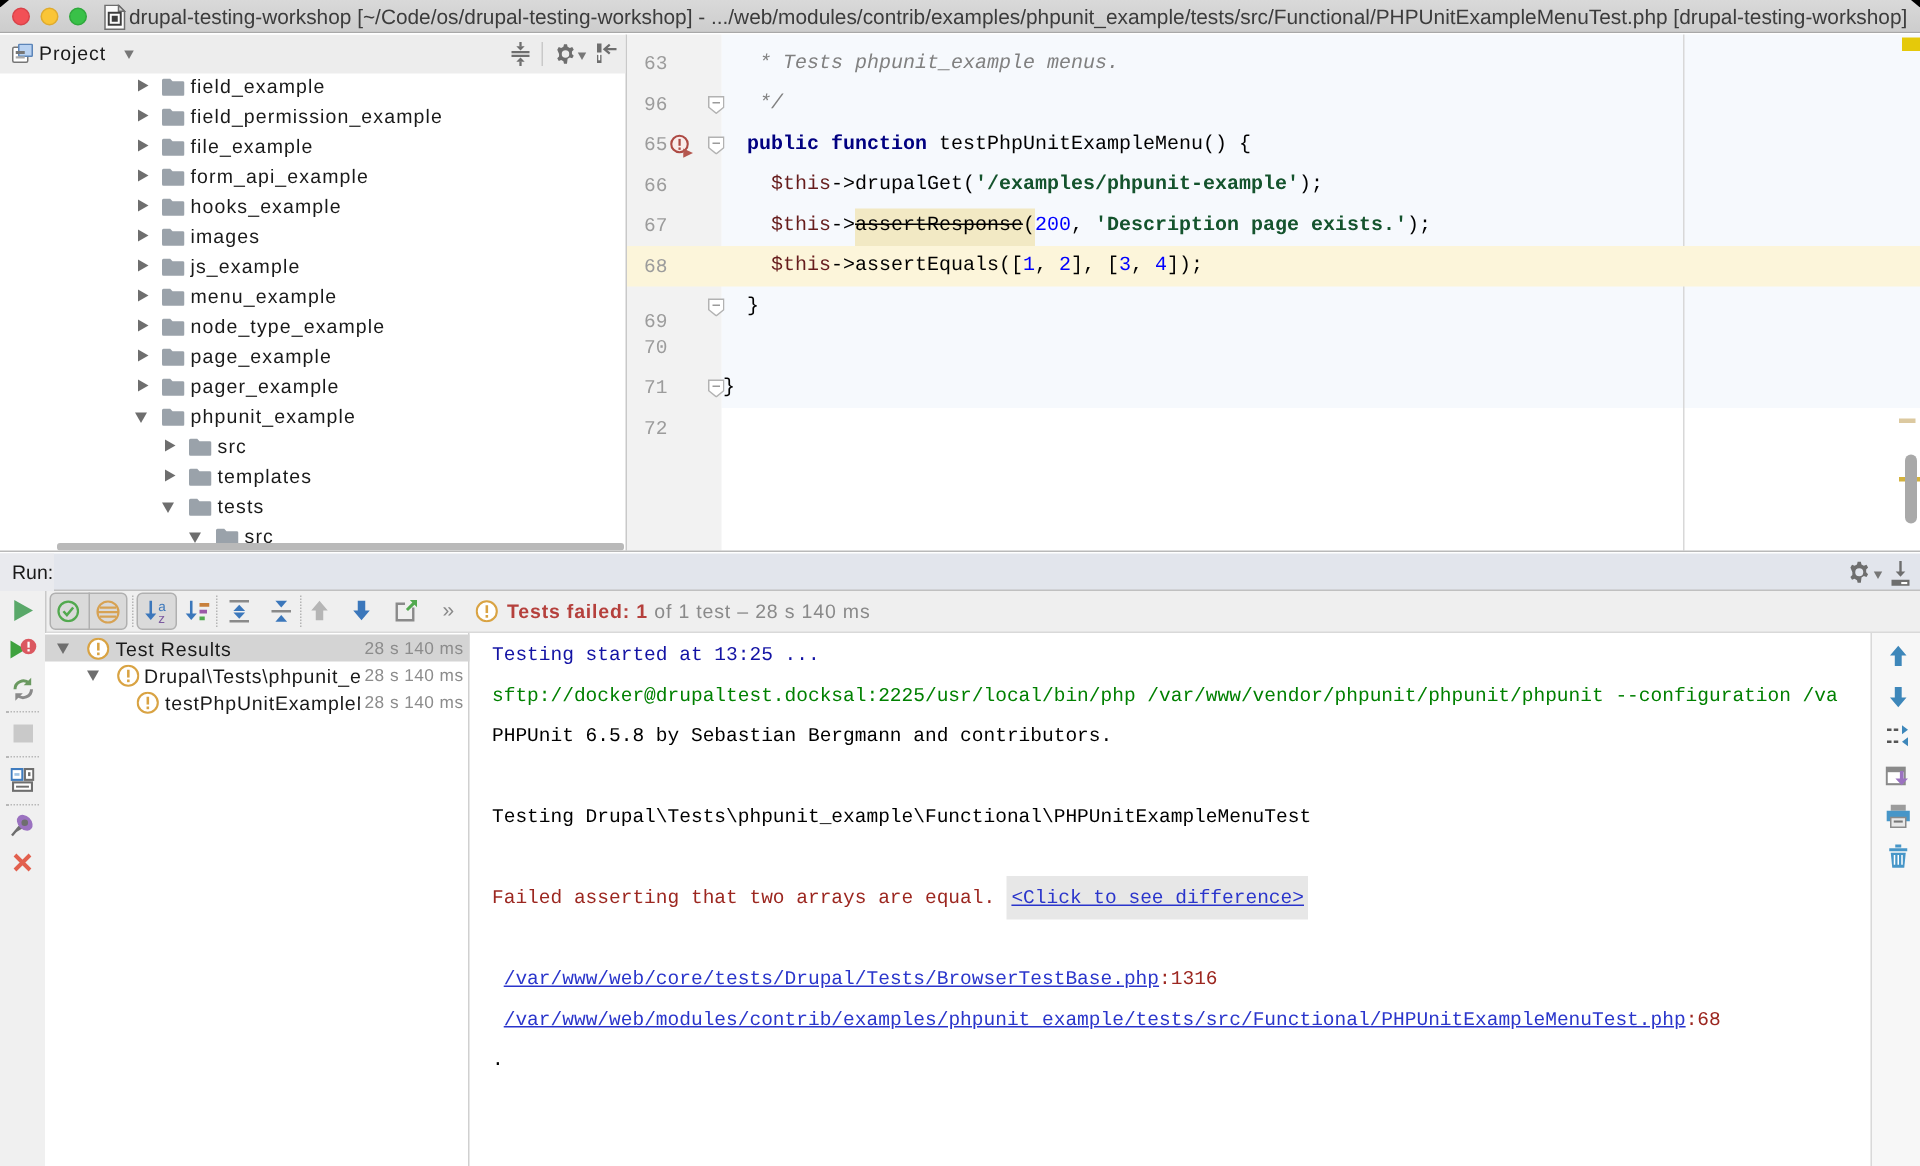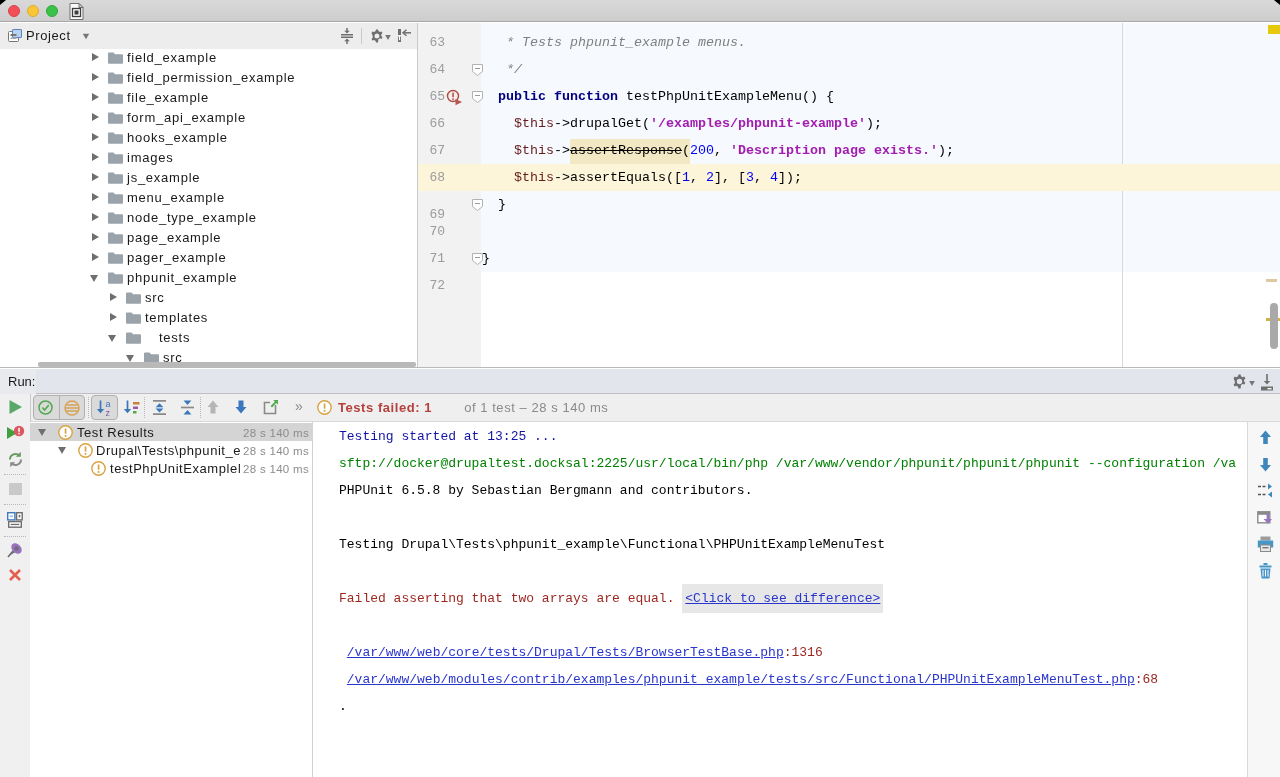--- a/index.html
+++ b/index.html
@@ -22,37 +22,37 @@
   
   #editor { position:absolute; left:418px; top:23px; width:862px; height:344px; background:#fff;text-decoration:underline; }
   #gutter { position:absolute; left:0; top:0; width:63px; height:344px; background:#f2f2f2; }
   #codebg  { position:absolute; left:63px; top:0; width:799px; height:249px; background:#f6f9fd; }
   #margin-guide { position:absolute; left:704px; top:0; width:1px; height:344px; background:#d8d8d8; }
   #curline { position:absolute; left:0; top:141px; width:862px; height:27px; background:#fcf5da; }
   #deprbox { position:absolute; left:152px; top:116px; width:120px; height:25px; background:#f2e9c4; }
   .lnum { position:absolute; width:27px; text-align:right; font-family:"Liberation Mono",monospace; font-size:13px; color:#9c9c9c; left:0;}
   pre.code { font-family:"Liberation Mono",monospace; font-size:13.33px; line-height:27px; position:absolute; left:64px; top:5.5px; }
   .kw { color:#000080; font-weight:bold; }
-  .str { color:#a21caf; font-weight:bold; }
+  .str { color:#14532d; font-weight:bold; }
   .num { color:#0000ff; }
   .cmt { color:#808080; font-style:italic; }
   .thisv { color:#661c1c; }
   .strike { text-decoration:line-through; }
   
   #runpanel { position:absolute; left:0; top:367px; width:1280px; height:410px; border-top:1px solid #b9b9b9; }
   #tabbar { position:absolute; left:0; top:1px; width:1280px; height:25px; background:#e2e5ec; border-bottom:1px solid #c0c0c0;}
   #runlbl { position:absolute; left:8px; top:5px; font-size:13px; color:#1a1a1a; }
   #tabbar .runbg { position:absolute; left:0; top:0; width:36px; height:25px; background:#e9eaee; }
   #runtab { position:absolute; left:36px; top:0; width:356px; height:25px; background:#cbcdd0; border-left:1px solid #b5b5b5; border-right:1px solid #b5b5b5; }
   #runtab .txt { position:absolute; left:35px; top:5.5px; font-size:12.4px; color:#1a1a1a; white-space:nowrap;}
   #runtab .close { position:absolute; left:334px; top:4px; font-size:13px; color:#9a9a9a; }
   #toolbar { position:absolute; left:0; top:26px; width:1280px; height:28px; background:#efefef; border-bottom:1px solid #d9d9d9; }
   #leftstrip { position:absolute; left:0; top:26px; width:31px; height:384px; background:#f0f0f0; border-right:1px solid #c9c9c9; }
   #treepane { position:absolute; left:30px; top:54px; width:283px; height:356px; background:#fff; border-right:1px solid #d0d0d0;}
-  #consolepane { position:absolute; left:325px; top:54px; width:933px; height:356px; background:#fff; overflow:hidden; }
+  #consolepane { position:absolute; left:314px; top:54px; width:933px; height:356px; background:#fff; overflow:hidden; }
   #rightstrip { position:absolute; left:1247px; top:54px; width:33px; height:356px; background:#f7f7f7; border-left:1px solid #d9d9d9; }
   .rrow { position:absolute; height:18px; font-size:13px; color:#1a1a1a; white-space:nowrap; width:283px; letter-spacing:0.55px;padding-left:48px;}
   .rtime { position:absolute; right:4px; top:3.5px; color:#8c8c8c; font-size:11.5px; letter-spacing:0.3px; }
   pre.console { font-family:"Liberation Mono",monospace; font-size:13px; line-height:27px; position:absolute; left:14px; top:1px; }
   .c-start { color:#1313a4; }
   .c-cmd { color:#008000; }
   .c-err { color:#9c2720; }
   .c-link { color:#2a35cb; text-decoration:underline; }
   .c-linkbg { background:#e7e7e7; padding:7px 3px; }
 </style></head>
@@ -62,20 +62,21 @@
   <div class="abs" style="left:1274px;top:0;width:6px;height:5px;background:#000;clip-path:polygon(0 0,100% 0,100% 100%);"></div>
   <div class="light" style="left:8px;  background:#f25056; border:0.5px solid #d8434a;"></div>
   <div class="light" style="left:27px; background:#fac536; border:0.5px solid #dfab2e;"></div>
   <div class="light" style="left:46px; background:#39c148; border:0.5px solid #2fa83c;"></div>
   <svg class="abs" style="left:69px;top:3px" width="15" height="17" viewBox="0 0 15 17">
       <path d="M1 0.5 H10 L14 4.5 V16.5 H1 Z" fill="#fbfbfb" stroke="#6e6e6e"></path>
       <path d="M10 0.5 V4.5 H14 Z" fill="#dcdcdc" stroke="#6e6e6e"></path>
       <rect x="3.5" y="5.5" width="8" height="8" fill="none" stroke="#3c3c3c" stroke-width="1.3"></rect>
       <rect x="5.5" y="7.5" width="4" height="4" fill="#3c3c3c"></rect>
     </svg>
+  <div id="title-text">drupal-testing-workshop [~/Code/os/drupal-testing-workshop] - .../web/modules/contrib/examples/phpunit_example/tests/src/Functional/PHPUnitExampleMenuTest.php [drupal-testing-workshop]</div>
 </div>
 
 <div id="projpanel">
   <div id="projhead">
     <svg class="abs" style="left:8px;top:6px" width="15" height="14" viewBox="0 0 15 14">
         <rect x="0.5" y="2.5" width="10" height="10" rx="1" fill="#fff" stroke="#767676"></rect>
         <rect x="4.5" y="0.5" width="9" height="8" rx="0.5" fill="#b9d2f1" stroke="#5c85b8"></rect>
         <rect x="2.5" y="5" width="6" height="2" fill="#767676"></rect>
         <rect x="2.5" y="8.5" width="6" height="1.5" fill="#aaa"></rect>
       </svg>
@@ -197,42 +198,42 @@
         <svg class="folder" style="left:126px" viewBox="0 0 15 12">
           <path fill="#9aa2aa" d="M0 1.5 Q0 0.5 1 0.5 H5.5 L7 2.2 H14 Q15 2.2 15 3.2 V10.8 Q15 11.8 14 11.8 H1 Q0 11.8 0 10.8 Z"></path>
         </svg>
         <span class="tlabel" style="left:145px">templates</span>
       </div>
     <div class="treerow" style="left:0;top:305px">
         <i class="tri-d" style="left:108px"></i>
         <svg class="folder" style="left:126px" viewBox="0 0 15 12">
           <path fill="#9aa2aa" d="M0 1.5 Q0 0.5 1 0.5 H5.5 L7 2.2 H14 Q15 2.2 15 3.2 V10.8 Q15 11.8 14 11.8 H1 Q0 11.8 0 10.8 Z"></path>
         </svg>
-        <span class="tlabel" style="left:159px">tests</span>
+        <span class="tlabel" style="left:145px">tests</span>
       </div>
     <div class="treerow" style="left:0;top:325px">
         <i class="tri-d" style="left:126px"></i>
         <svg class="folder" style="left:144px" viewBox="0 0 15 12">
           <path fill="#9aa2aa" d="M0 1.5 Q0 0.5 1 0.5 H5.5 L7 2.2 H14 Q15 2.2 15 3.2 V10.8 Q15 11.8 14 11.8 H1 Q0 11.8 0 10.8 Z"></path>
         </svg>
         <span class="tlabel" style="left:163px">src</span>
       </div>
   </div>
   <div class="abs" style="left:38px;top:339px;width:378px;height:4.5px;border-radius:2px;background:#b9b9b9;"></div>
 </div>
 
 <div id="editor">
   <div id="codebg"></div>
   <div id="gutter"></div>
   <div id="margin-guide"></div>
   <div id="curline"></div>
   <div id="deprbox"></div>
   <div id="lnums">
     <div class="lnum" style="top:12px">63</div>
-    <div class="lnum" style="top:39px">64</div>
+    <div class="lnum" style="top:39px">96</div>
     <div class="lnum" style="top:66px">65</div>
     <div class="lnum" style="top:93px">66</div>
     <div class="lnum" style="top:120px">67</div>
     <div class="lnum" style="top:147px">68</div>
     <div class="lnum" style="top:184px">69</div>
     <div class="lnum" style="top:201px">70</div>
     <div class="lnum" style="top:228px">71</div>
     <div class="lnum" style="top:255px">72</div>
   </div>
   <div id="codelines">
@@ -344,21 +345,21 @@
     <svg class="abs" style="left:262px;top:5px" width="17" height="17" viewBox="0 0 17 17">
         <path d="M13.5 6 V14.5 H2.5 V3.5 H8" fill="none" stroke="#8a8a8a" stroke-width="1.6"></path>
         <path d="M11.2 1 H16 V5.8 L14.3 4.1 L10 8.4 L8.6 7 L12.9 2.7 Z" fill="#52a94f"></path>
       </svg>
     <div class="abs" style="left:295px;top:4px;font-size:14px;color:#8a8a8a;">»</div>
     <svg class="abs" style="left:317px;top:6px" width="15" height="15" viewBox="0 0 15 15">
         <circle cx="7.5" cy="7.5" r="6.7" fill="#fff" stroke="#d9a343" stroke-width="1.4"></circle>
         <rect x="6.7" y="3.5" width="1.7" height="5.2" fill="#d9a343"></rect>
         <rect x="6.7" y="10" width="1.7" height="1.8" fill="#d9a343"></rect>
       </svg>
-    <div class="abs" style="left:338px;top:6px;font-size:13px;color:#b5403c;font-weight:bold;letter-spacing:0.55px;">Tests failed: 1&nbsp;<span style="color:#8a8a8a;font-weight:normal;margin-left:28px;">of 1 test – 28 s 140 ms</span></div>
+    <div class="abs" style="left:338px;top:6px;font-size:13px;color:#b5403c;font-weight:bold;letter-spacing:0.55px;">Tests failed: 1&nbsp;<span style="color:#8a8a8a;font-weight:normal;">of 1 test – 28 s 140 ms</span></div>
   </div>
   <div id="leftstrip">
     <svg class="abs" style="left:8px;top:5px" width="15" height="16" viewBox="0 0 15 16">
         <path d="M1.5 1 L14 8 L1.5 15 Z" fill="#59a869"></path>
       </svg>
     <svg class="abs" style="left:6px;top:31px" width="19" height="16" viewBox="0 0 19 16">
         <path d="M1 2 L11 8 L1 14 Z" fill="#3fa23f"></path>
         <circle cx="13" cy="6" r="5.2" fill="#db5860"></circle>
         <rect x="12.3" y="2.8" width="1.5" height="4" fill="#fff"></rect>
         <rect x="12.3" y="7.8" width="1.5" height="1.5" fill="#fff"></rect>

